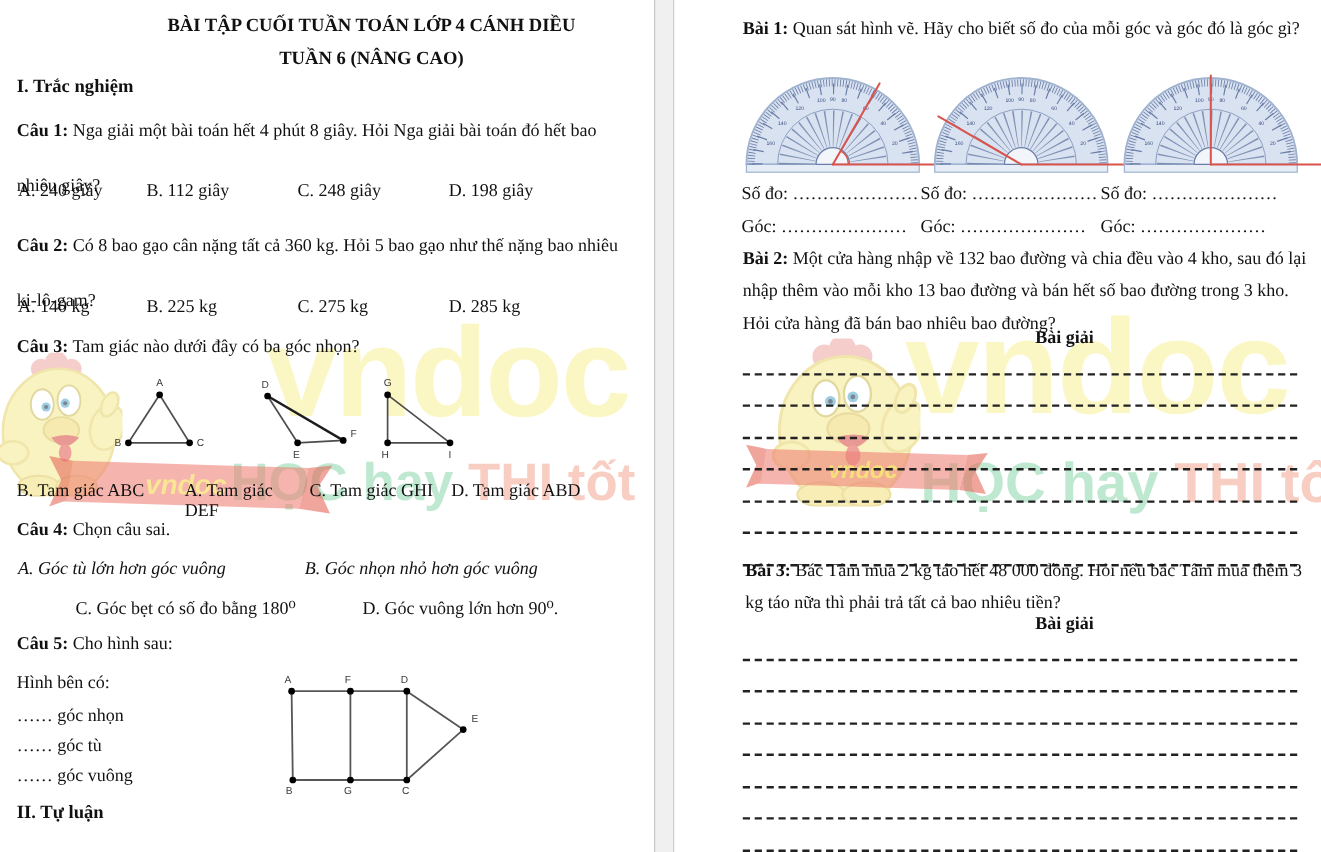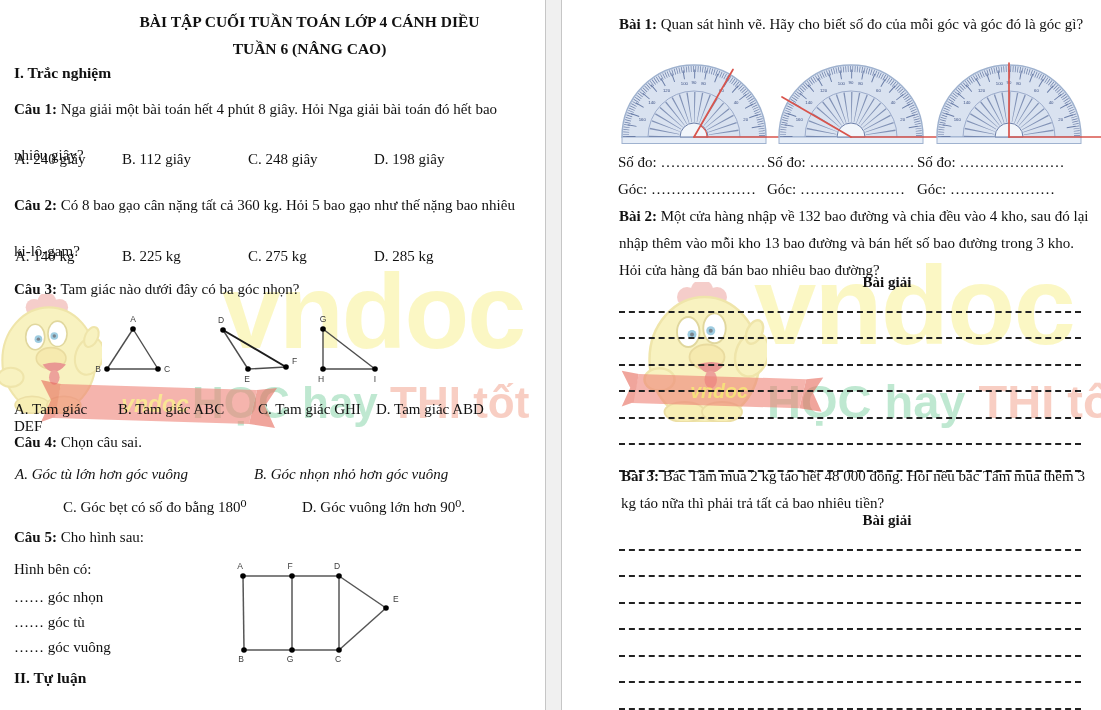--- a/index.html
+++ b/index.html
@@ -149,22 +149,22 @@
         <line class="fl" x1="23" y1="67" x2="75" y2="67"></line>
       <circle cx="23" cy="27" r="2.8"></circle>
         <circle cx="23" cy="67" r="2.8"></circle>
         <circle cx="75" cy="67" r="2.8"></circle>
       <text class="figlab" x="23" y="20" text-anchor="middle">G</text>
       <text class="figlab" x="21" y="80" text-anchor="middle">H</text>
       <text class="figlab" x="75" y="80" text-anchor="middle">I</text>
     </svg>
 
     <div class="content optrow abs" style="left:14px;top:401px;width:525px;">
+      <span style="width:140px">B. Tam giác ABC</span>
       <span style="width:104px">A. Tam giác DEF</span>
-      <span style="width:140px">B. Tam giác ABC</span>
       <span style="width:118px">C. Tam giác GHI</span>
       <span>D. Tam giác ABD</span>
     </div>
 
     <div class="content abs" style="left:14px;top:434px;"><span class="b">Câu 4:</span><span> Chọn câu sai.</span></div>
     <div class="content optrow abs" style="left:15px;top:466px;width:520px;font-style:italic;">
       <span style="width:239px">A. Góc tù lớn hơn góc vuông</span>
       <span>B. Góc nhọn nhỏ hơn góc vuông</span>
     </div>
     <div class="content optrow abs" style="left:15px;top:498px;width:520px;margin-left:48px;">

